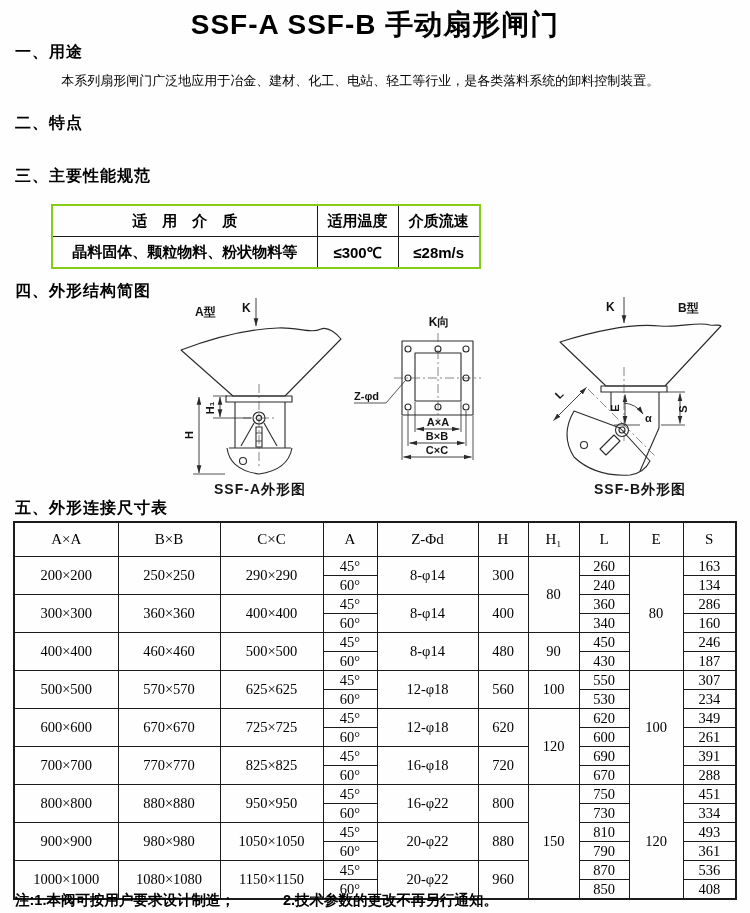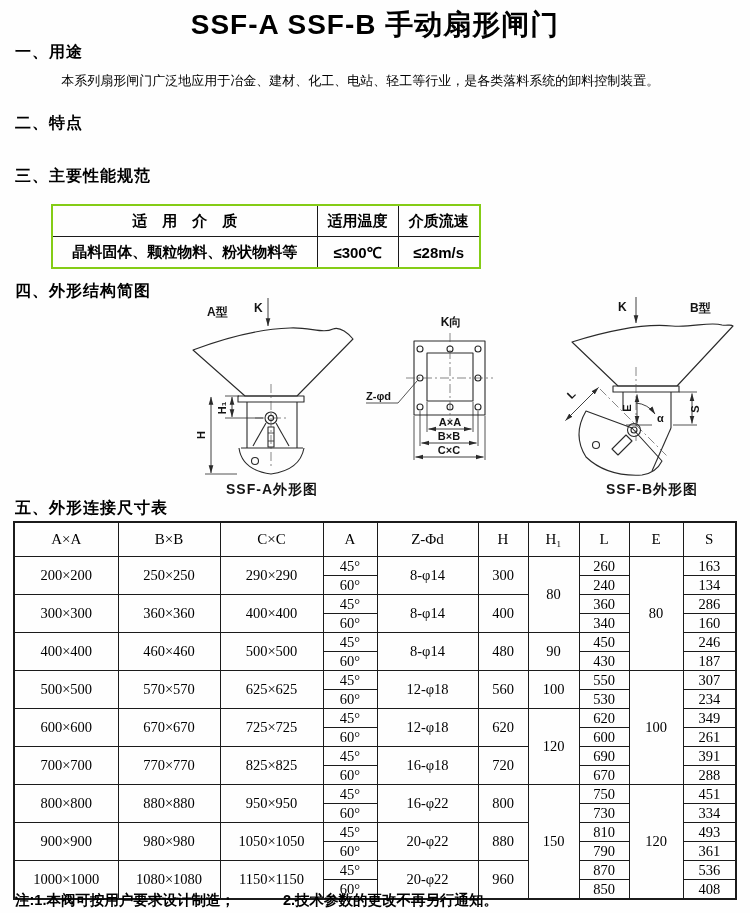--- a/index.html
+++ b/index.html
@@ -22,21 +22,21 @@
   .spec-table{
     position:absolute; left:51px; top:204px; border-collapse:collapse;
     table-layout:fixed; font-weight:bold;
   }
   .spec-table td{
     border:1.5px solid #1b1b1b; text-align:center; vertical-align:middle;
     height:30px; font-size:15px; padding:0 4px;
   }
   .spec-table{border:2px solid #84cc16;}
   
-  .diagrams{position:absolute; left:12px; top:294px; width:624px; height:204px;}
+  .diagrams{position:absolute; left:0; top:294px; width:624px; height:204px;}
   .dsvg{position:absolute;}
   .dsvg text{font-family:"Liberation Sans", sans-serif; fill:#141414;}
   .lbl{font-size:12px; font-weight:bold;}
   .dimlbl{font-size:11px; font-family:"Liberation Serif", serif; font-weight:bold;}
   .cap{font-size:14px; font-weight:bold; letter-spacing:1px;}
   .oln{fill:none; stroke:#2a2a2a; stroke-width:1.1; stroke-linejoin:round;}
   .thin{fill:none; stroke:#2a2a2a; stroke-width:0.8;}
   .dim{fill:none; stroke:#2a2a2a; stroke-width:0.9;}
   .cl{fill:none; stroke:#555; stroke-width:0.7; stroke-dasharray:9 3 2 3;}
   

